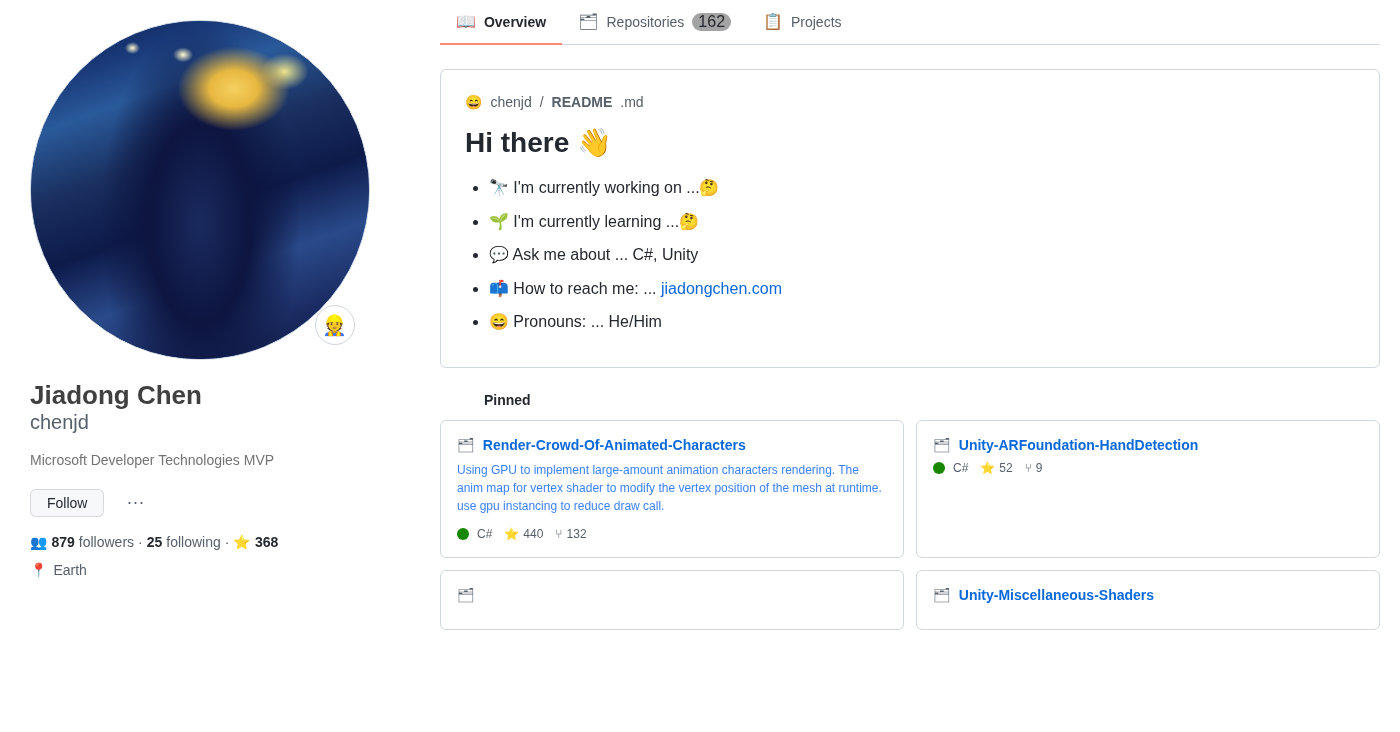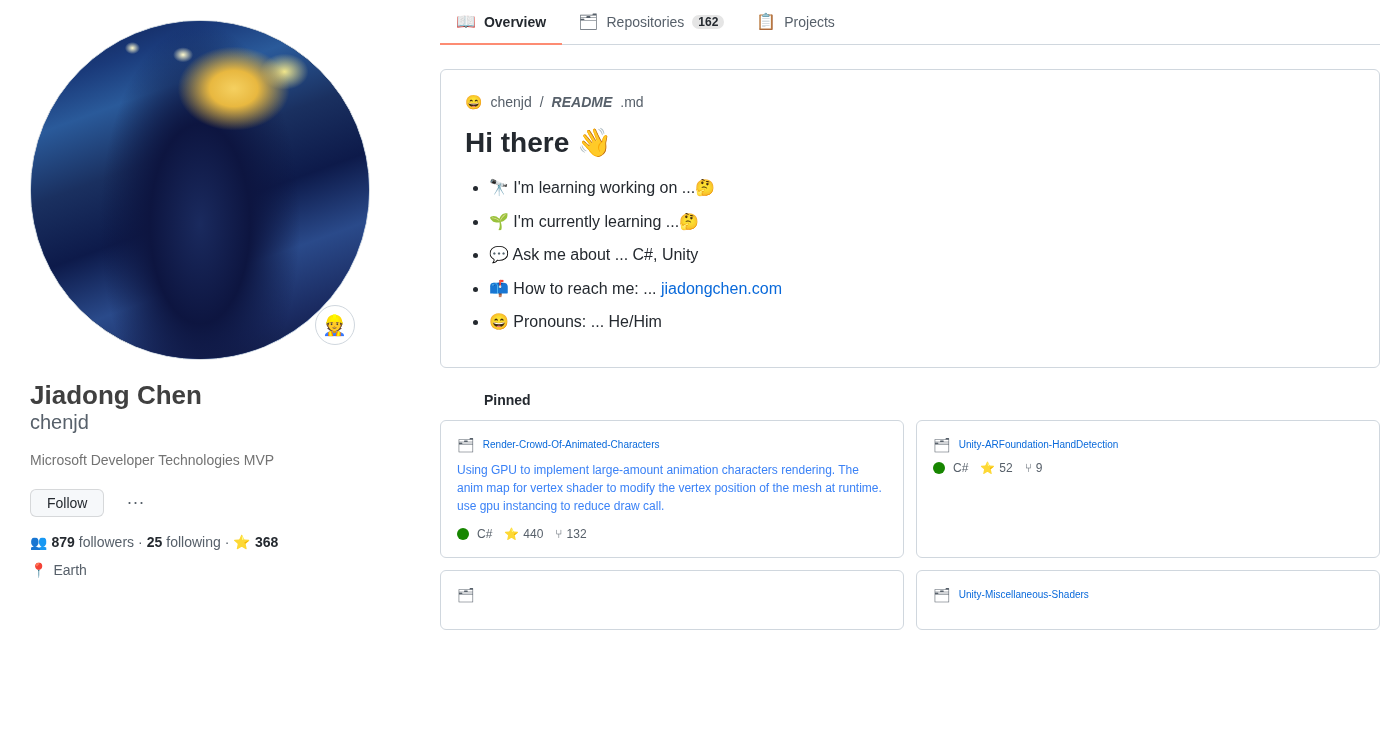--- a/index.html
+++ b/index.html
@@ -40,39 +40,39 @@
     .location-icon { font-size: 14px; }
 
     
     .main { flex: 1; padding: 0 20px; }
 
     
     .tabs { display: flex; align-items: center; gap: 0; border-bottom: 1px solid #d0d7de; margin-bottom: 24px; padding-top: 0; }
     .tab { display: flex; align-items: center; gap: 8px; padding: 12px 16px; font-size: 14px; font-weight: 500; color: #57606a; text-decoration: none; cursor: pointer; border-bottom: 2px solid transparent; margin-bottom: -1px; }
     .tab.active { color: #24292f; border-bottom-color: #fd8c73; font-weight: 600; }
     .tab-icon { font-size: 16px; }
-    .tab-badge { background: #e5e5e5; color: #24292f; border-radius: 20px; padding: 0 6px; font-size: 12px; font-weight: 700; }
+    .tab-badge { background: #a3a3a3; color: #24292f; border-radius: 20px; padding: 0 6px; font-size: 16px; font-weight: 400; }
 
     
     .readme-card { border: 1px solid #d0d7de; border-radius: 6px; padding: 24px; margin-bottom: 24px; }
     .readme-header { display: flex; align-items: center; gap: 8px; margin-bottom: 16px; color: #57606a; font-size: 14px; }
-    .readme-header .repo-name { font-weight: 600; font-style: italic; }
+    .readme-header .repo-name { font-weight: 600; }
     .readme-header .file-ext { color: #57606a; }
     .readme-title { font-size: 28px; font-weight: 600; margin-bottom: 16px; }
     .readme-list { list-style: disc; padding-left: 24px; }
     .readme-list li { margin-bottom: 8px; font-size: 16px; line-height: 1.6; }
     .readme-link { color: #0969da; text-decoration: none; }
 
     
     .pinned-title { font-size: 14px; font-weight: 600; color: #24292f; margin-bottom: 12px; margin-left: 44px; }
     .pinned-grid { display: grid; grid-template-columns: 1fr 1fr; gap: 12px; }
     .pinned-card { border: 1px solid #d0d7de; border-radius: 6px; padding: 16px; }
     .pinned-card-header { display: flex; align-items: center; gap: 8px; margin-bottom: 8px; }
     .repo-icon { color: #57606a; font-size: 14px; }
-    .pinned-card-name { color: #0969da; font-weight: 400; font-size: 10px; text-decoration: none; }
+    .pinned-card-name { color: #0969da; font-weight: 700; font-size: 14px; text-decoration: none; }
     .pinned-card-desc { font-size: 12px; color: #3b82f6; line-height: 1.5; margin-bottom: 12px; }
     .pinned-card-meta { display: flex; align-items: center; gap: 12px; font-size: 12px; color: #57606a; }
     .lang-dot { width: 12px; height: 12px; border-radius: 50%; display: inline-block; }
     .lang-label { margin-left: 4px; }
     .meta-item { display: flex; align-items: center; gap: 4px; }
 
     .partial-card { border: 1px solid #d0d7de; border-radius: 6px; padding: 16px; min-height: 60px; }
     .partial-card-header { display: flex; align-items: center; gap: 8px; }
   </style>
 </head>
@@ -151,21 +151,21 @@
         <span>chenjd</span>
         <span>/</span>
         <span class="repo-name">
           <strong>README</strong>
         </span>
         <span class="file-ext">.md</span>
       </div>
       <div class="readme-title">Hi there 👋</div>
       <ul class="readme-list">
         <li>
-          <span>🔭 I'm learning working on ...🤔</span>
+          <span>🔭 I'm currently working on ...🤔</span>
         </li>
         <li>
           <span>🌱 I'm currently learning ...🤔</span>
         </li>
         <li>
           <span>💬 Ask me about ... C#, Unity</span>
         </li>
         <li>
           <span>📫 How to reach me: ... </span>
           <a href="#" class="readme-link">jiadongchen.com</a>

